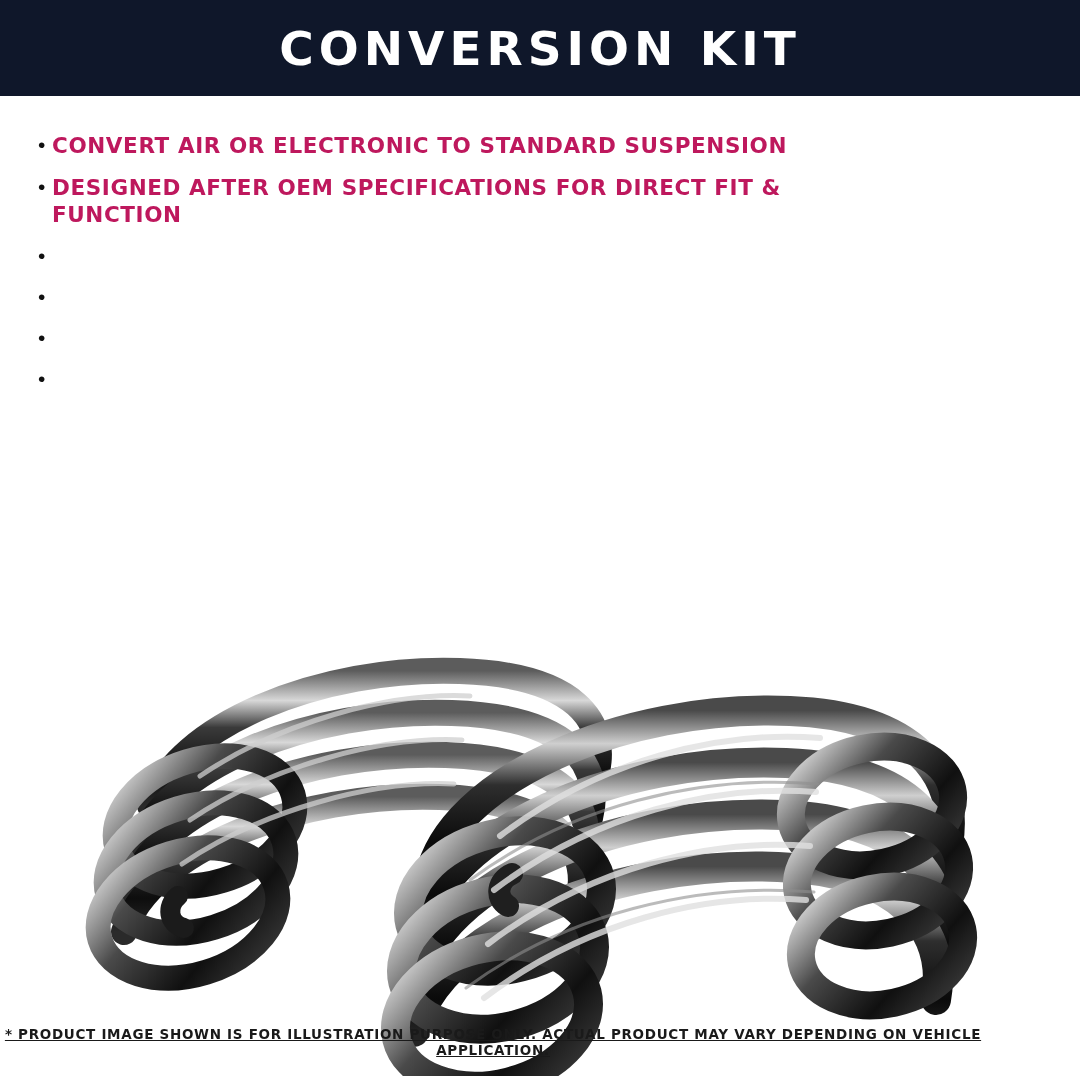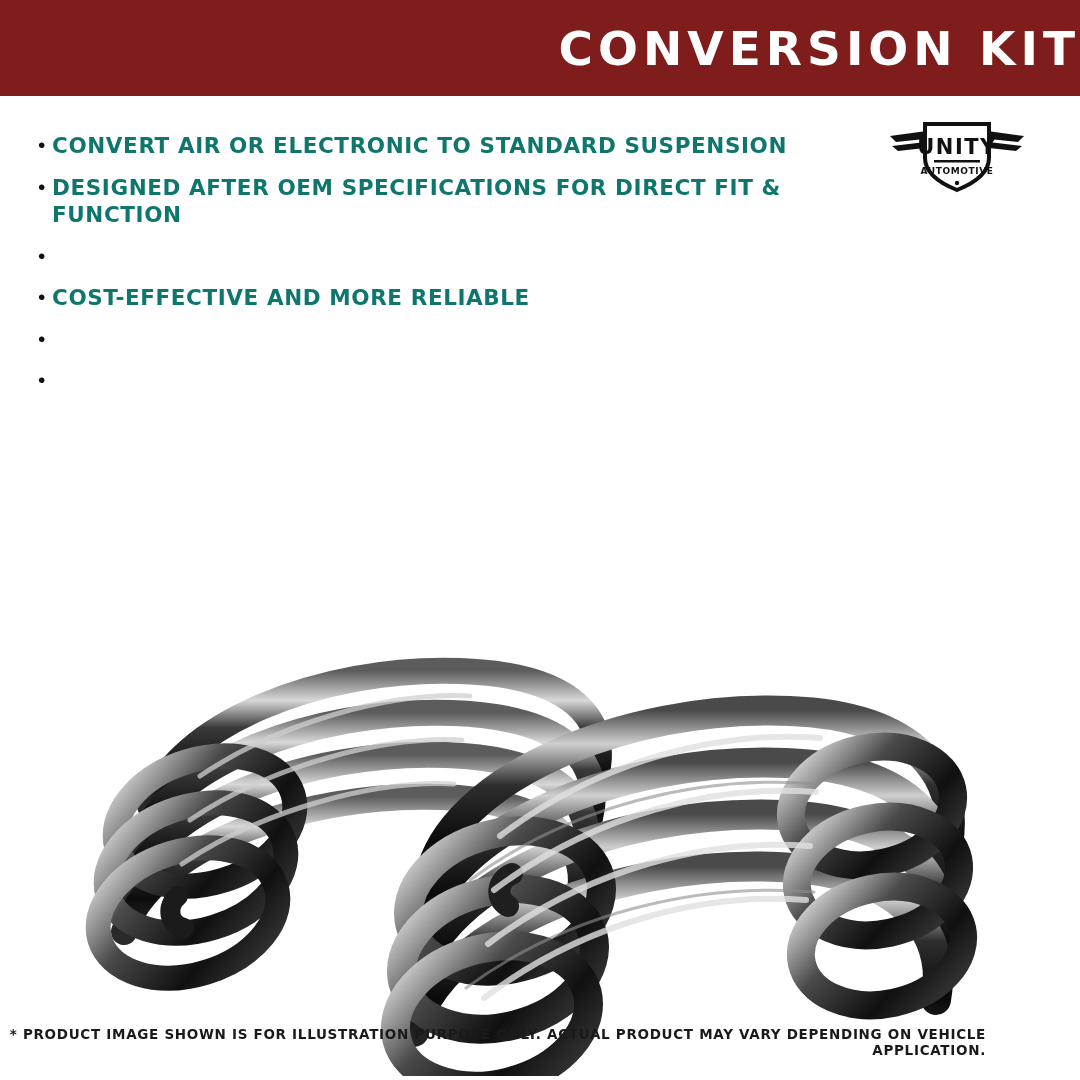--- a/index.html
+++ b/index.html
@@ -12,24 +12,24 @@
     height: 1080px;
     font-family: "Liberation Sans", sans-serif;
     overflow: hidden;
     position: relative;
   }
 
   
   .banner {
     width: 1080px;
     height: 96px;
-    background: #7f1d1d;
+    background: #0f172a;
     display: flex;
     align-items: center;
-    justify-content: flex-end;
+    justify-content: center;
   }
   .banner-title {
     color: #ffffff;
     font-size: 47px;
     font-weight: bold;
     letter-spacing: 5px;
     text-transform: uppercase;
     font-family: "DejaVu Sans", sans-serif;
   }
 
@@ -54,21 +54,21 @@
     width: 14px;
     font-size: 21px;
     line-height: 26px;
     color: #111;
     flex: 0 0 auto;
   }
   .feature-text {
     font-size: 21.5px;
     line-height: 27px;
     letter-spacing: 0.6px;
-    color: #0f766e;
+    color: #be185d;
     text-transform: uppercase;
     font-family: "DejaVu Sans", sans-serif;
     font-weight: bold;
   }
 
   
   .logo {
     position: absolute;
     top: 22px;
     right: 48px;
@@ -85,27 +85,28 @@
     width: 1080px;
     height: 600px;
   }
 
   
   .disclaimer {
     position: absolute;
     bottom: 22px;
     left: 0;
     width: 986px;
-    text-align: right;
+    text-align: center;
     font-size: 13.5px;
     letter-spacing: 0.7px;
     color: #1a1a1a;
     text-transform: uppercase;
     font-family: "DejaVu Sans", sans-serif;
     font-weight: bold;
+    text-decoration: underline;
   }
 </style>
 </head>
 <body>
 
 <div class="banner">
   <div class="banner-title">CONVERSION KIT</div>
 </div>
 
 <div class="content">
@@ -121,52 +122,32 @@
       <span class="bullet">•</span>
       <span class="feature-text">DESIGNED AFTER OEM SPECIFICATIONS FOR DIRECT FIT &amp; FUNCTION</span>
     </div>
 
     <div class="feature-row">
       <span class="bullet">•</span>
     </div>
 
     <div class="feature-row">
       <span class="bullet">•</span>
-      <span class="feature-text">COST-EFFECTIVE AND MORE RELIABLE</span>
     </div>
 
     <div class="feature-row">
       <span class="bullet">•</span>
     </div>
 
     <div class="feature-row">
       <span class="bullet">•</span>
     </div>
 
   </div>
 
-  <div class="logo">
-    <svg width="150" height="82" viewBox="0 0 150 82" xmlns="http://www.w3.org/2000/svg">
-
-      <path d="M8,18 L52,12 L52,20 L14,24 Z" fill="#111111"></path>
-      <path d="M10,28 L52,23 L52,29 L16,33 Z" fill="#111111"></path>
-      <path d="M142,18 L98,12 L98,20 L136,24 Z" fill="#111111"></path>
-      <path d="M140,28 L98,23 L98,29 L134,33 Z" fill="#111111"></path>
-
-      <path d="M43,6 L107,6 L107,40 C107,56 90,66 75,72 C60,66 43,56 43,40 Z" fill="#ffffff" stroke="#111111" stroke-width="4"></path>
-
-      <text x="75" y="36" text-anchor="middle" font-family="DejaVu Sans, sans-serif" font-size="21" font-weight="bold" letter-spacing="1.5" fill="#111111">UNITY</text>
-
-      <rect x="52" y="42" width="46" height="2.5" fill="#111111"></rect>
-
-      <text x="75" y="56" text-anchor="middle" font-family="DejaVu Sans, sans-serif" font-size="9" font-weight="bold" letter-spacing="0.6" fill="#111111">AUTOMOTIVE</text>
-
-      <circle cx="75" cy="65" r="2.2" fill="#111111"></circle>
-    </svg>
-  </div>
 
   <div class="product-image">
     <svg width="1080" height="600" viewBox="0 0 1080 600" xmlns="http://www.w3.org/2000/svg">
       <defs>
         <linearGradient id="coilA" x1="0" y1="0" x2="0" y2="1">
           <stop offset="0%" stop-color="#5c5c5c"></stop>
           <stop offset="22%" stop-color="#d8d8d8"></stop>
           <stop offset="42%" stop-color="#3a3a3a"></stop>
           <stop offset="75%" stop-color="#0d0d0d"></stop>
           <stop offset="100%" stop-color="#2a2a2a"></stop>

